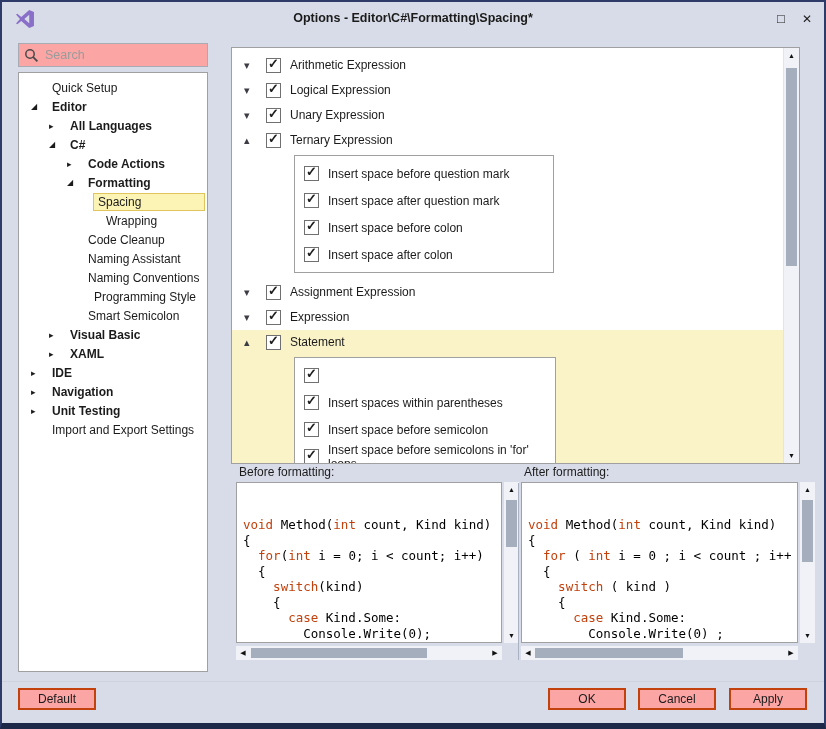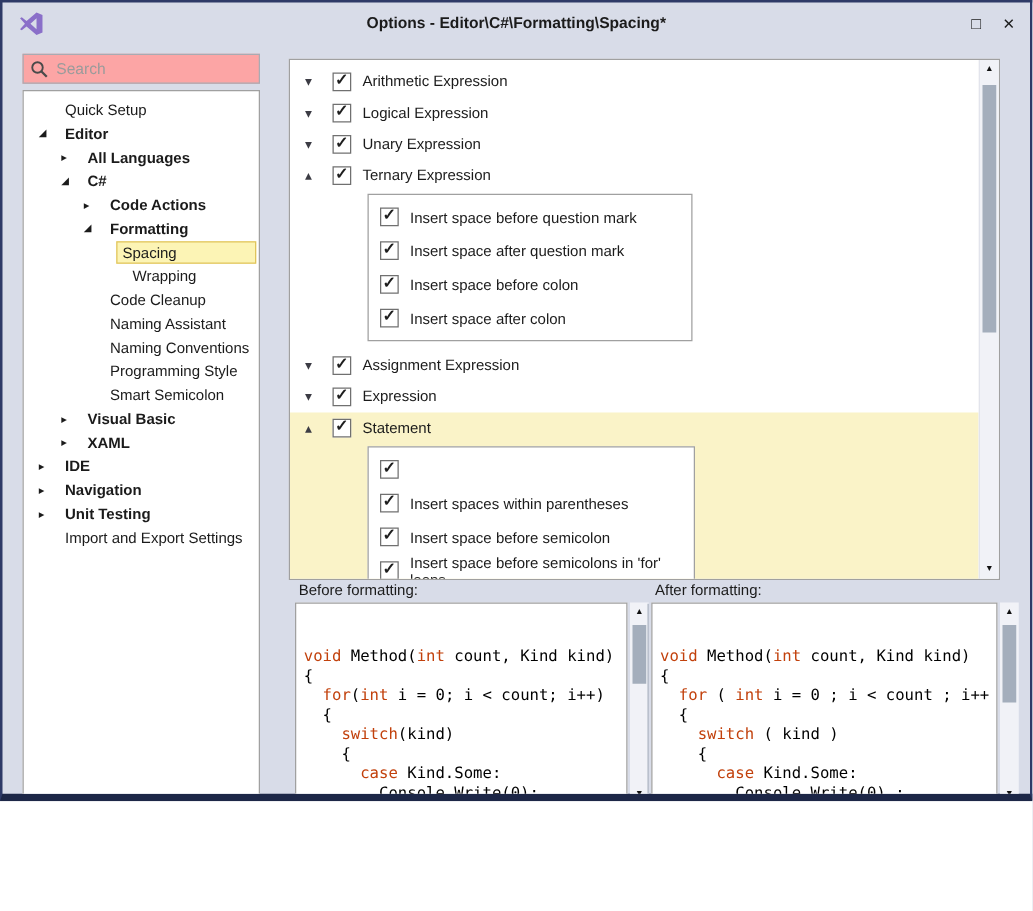--- a/index.html
+++ b/index.html
@@ -1,18 +1,18 @@
 <!DOCTYPE html>
 <html><head>
 <meta charset="utf-8">
 <style>
   * { box-sizing: border-box; }
   body { margin:0; background:#ffffff; font-family:"Liberation Sans", sans-serif; }
   .window {
-    position:relative; width:826px; height:641px;
+    position:relative; width:826px; height:729px;
     background:#d8dce8;
     border:2px solid #2e3a67; border-bottom:6px solid #1d2747;
     overflow:hidden; color:#1b1b1b; font-size:12px;
   }
   
   .titlebar { position:absolute; left:0; top:0; width:100%; height:34px; }
   .vs-logo { position:absolute; left:12px; top:6px; width:22px; height:22px; }
   .title { position:absolute; left:0; top:9px; width:100%; text-align:center; font-weight:bold; font-size:12.5px; }
   .winbtn { position:absolute; top:7px; width:22px; height:20px; text-align:center; line-height:20px; cursor:default; }
   .winbtn.max { right:32px; font-size:13px; }
@@ -136,21 +136,21 @@
         <span class="tree-label">Code Cleanup</span>
       </div>
       <div class="tree-row" style="padding-left: 48px;">
         <span class="tree-arrow"></span>
         <span class="tree-label">Naming Assistant</span>
       </div>
       <div class="tree-row" style="padding-left: 48px;">
         <span class="tree-arrow"></span>
         <span class="tree-label">Naming Conventions</span>
       </div>
-      <div class="tree-row" style="padding-left: 48px;">
+      <div class="tree-row" style="padding-left: 48px; justify-content: center;">
         <span class="tree-arrow"></span>
         <span class="tree-label">Programming Style</span>
       </div>
       <div class="tree-row" style="padding-left: 48px;">
         <span class="tree-arrow"></span>
         <span class="tree-label">Smart Semicolon</span>
       </div>
       <div class="tree-row" style="padding-left: 30px;">
         <span class="tree-arrow">▸</span>
         <span class="tree-label b">Visual Basic</span>

